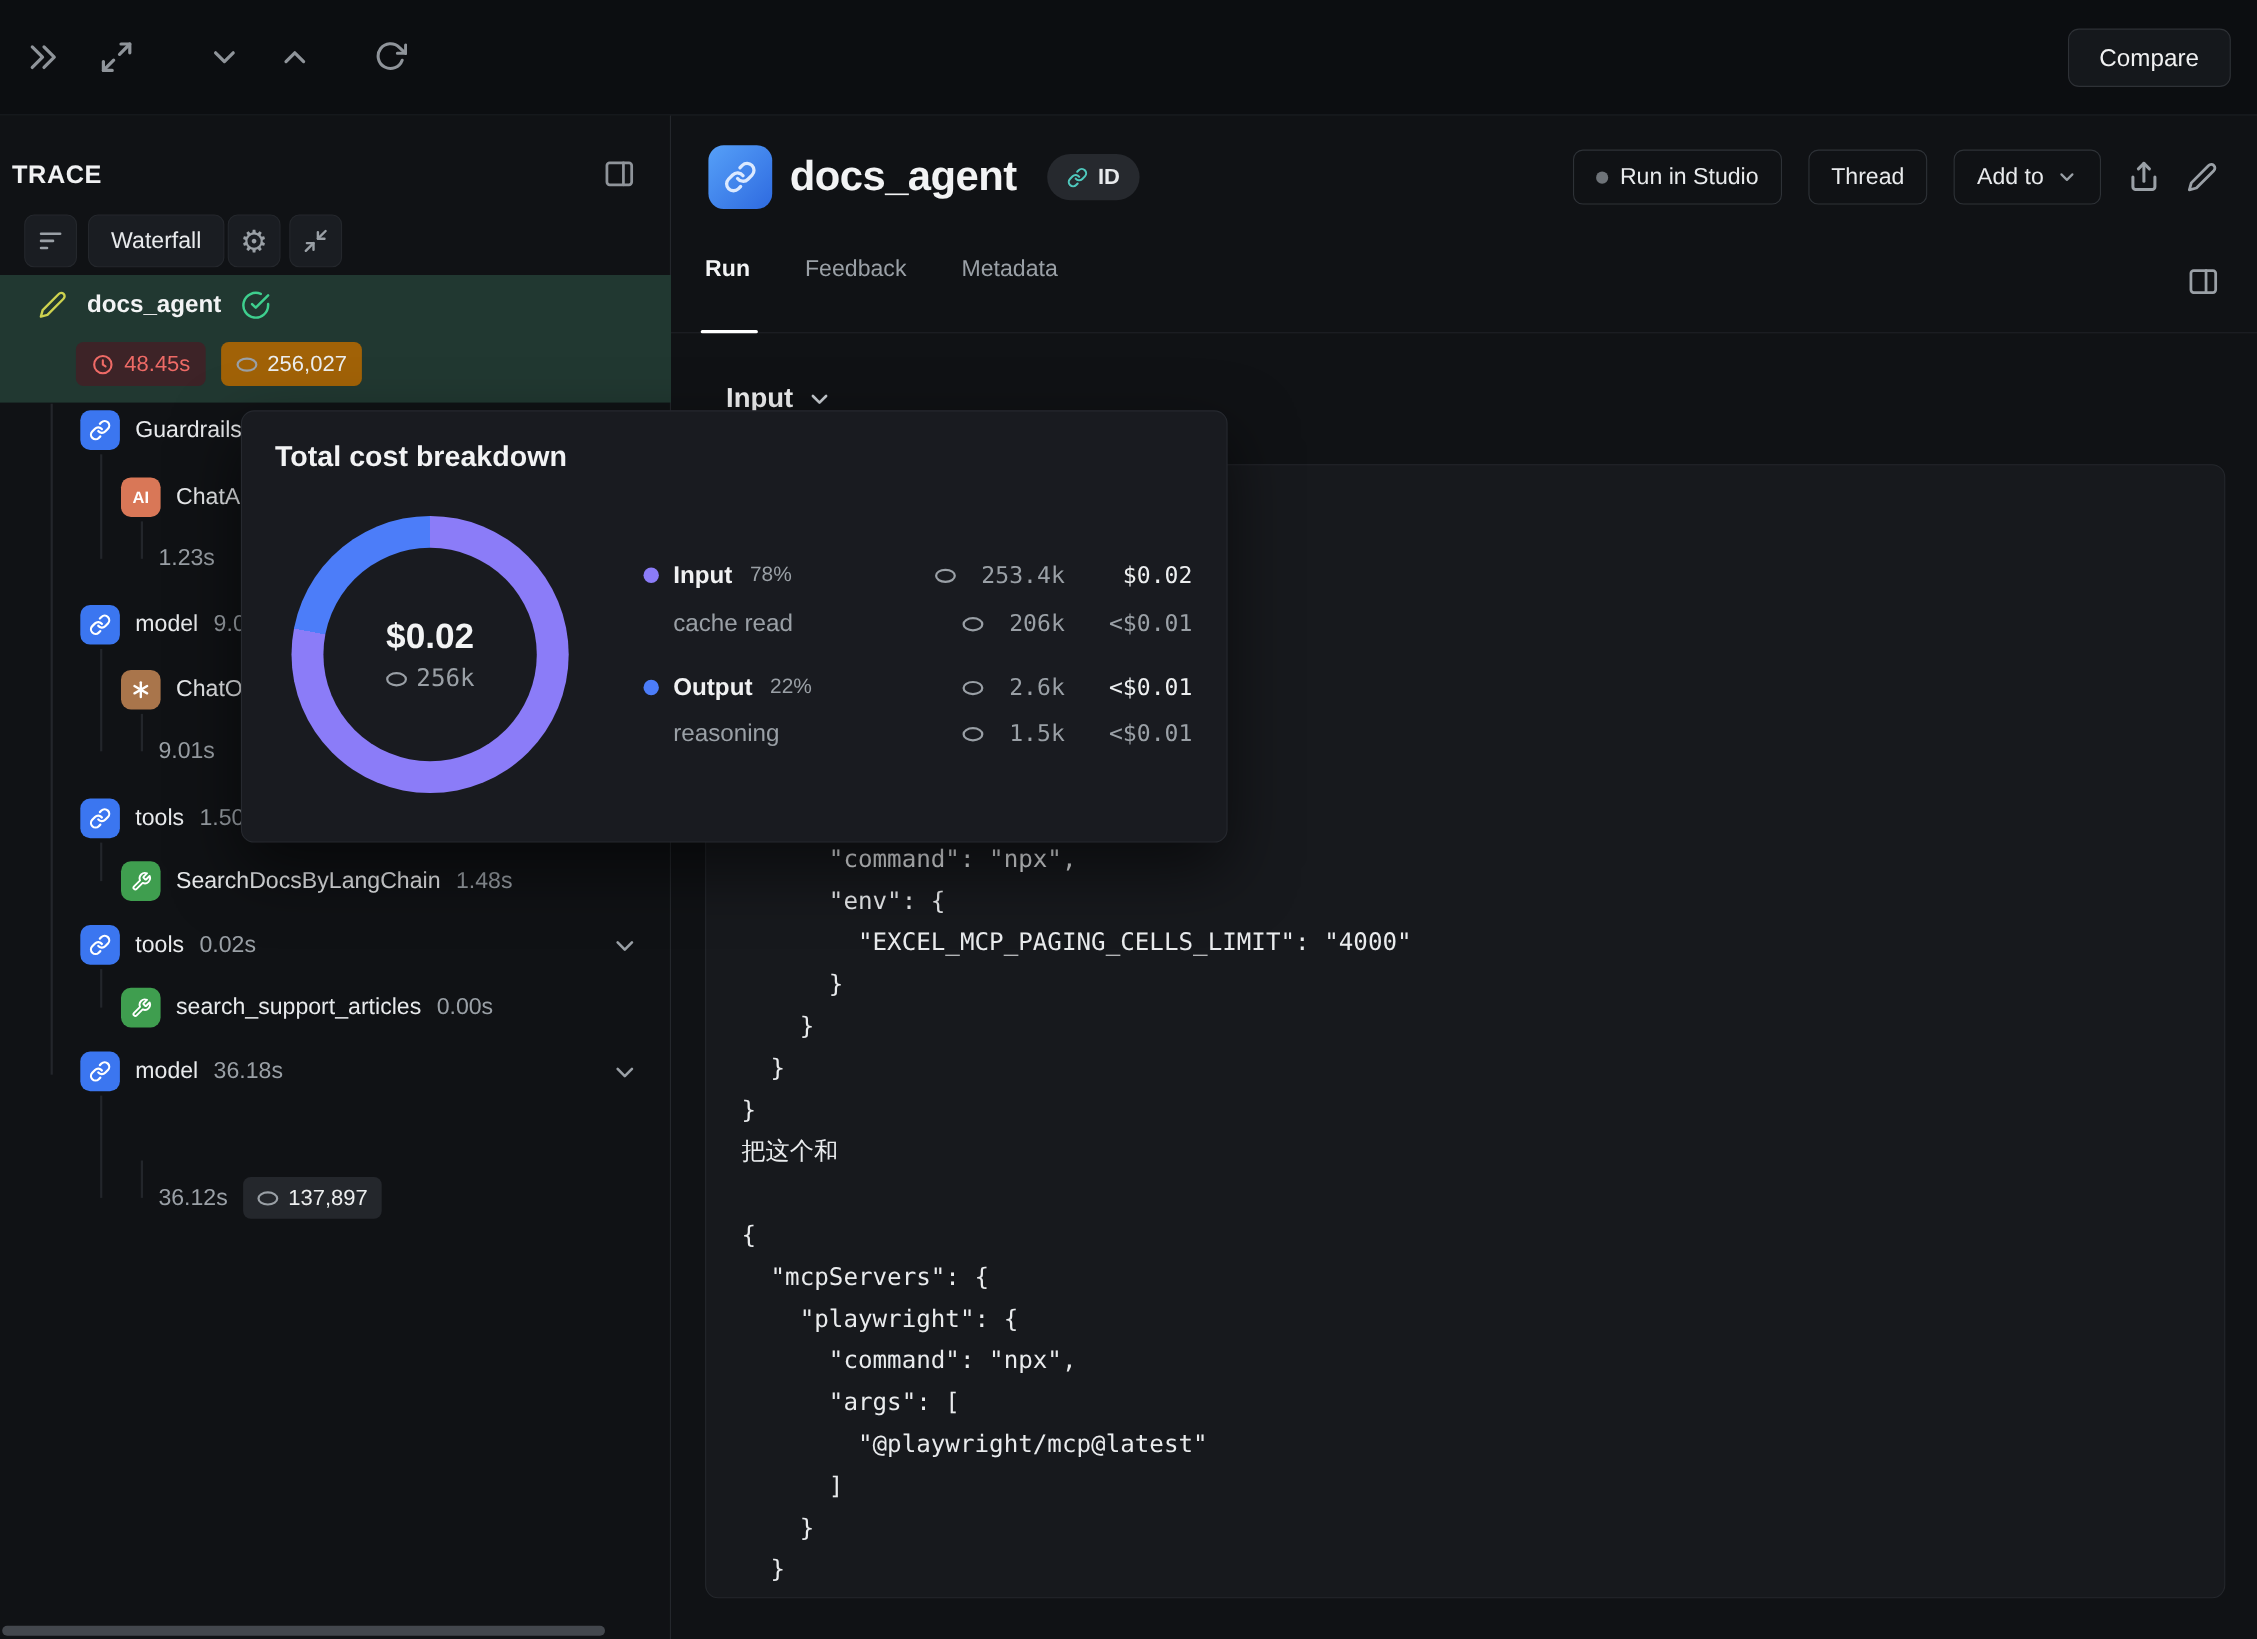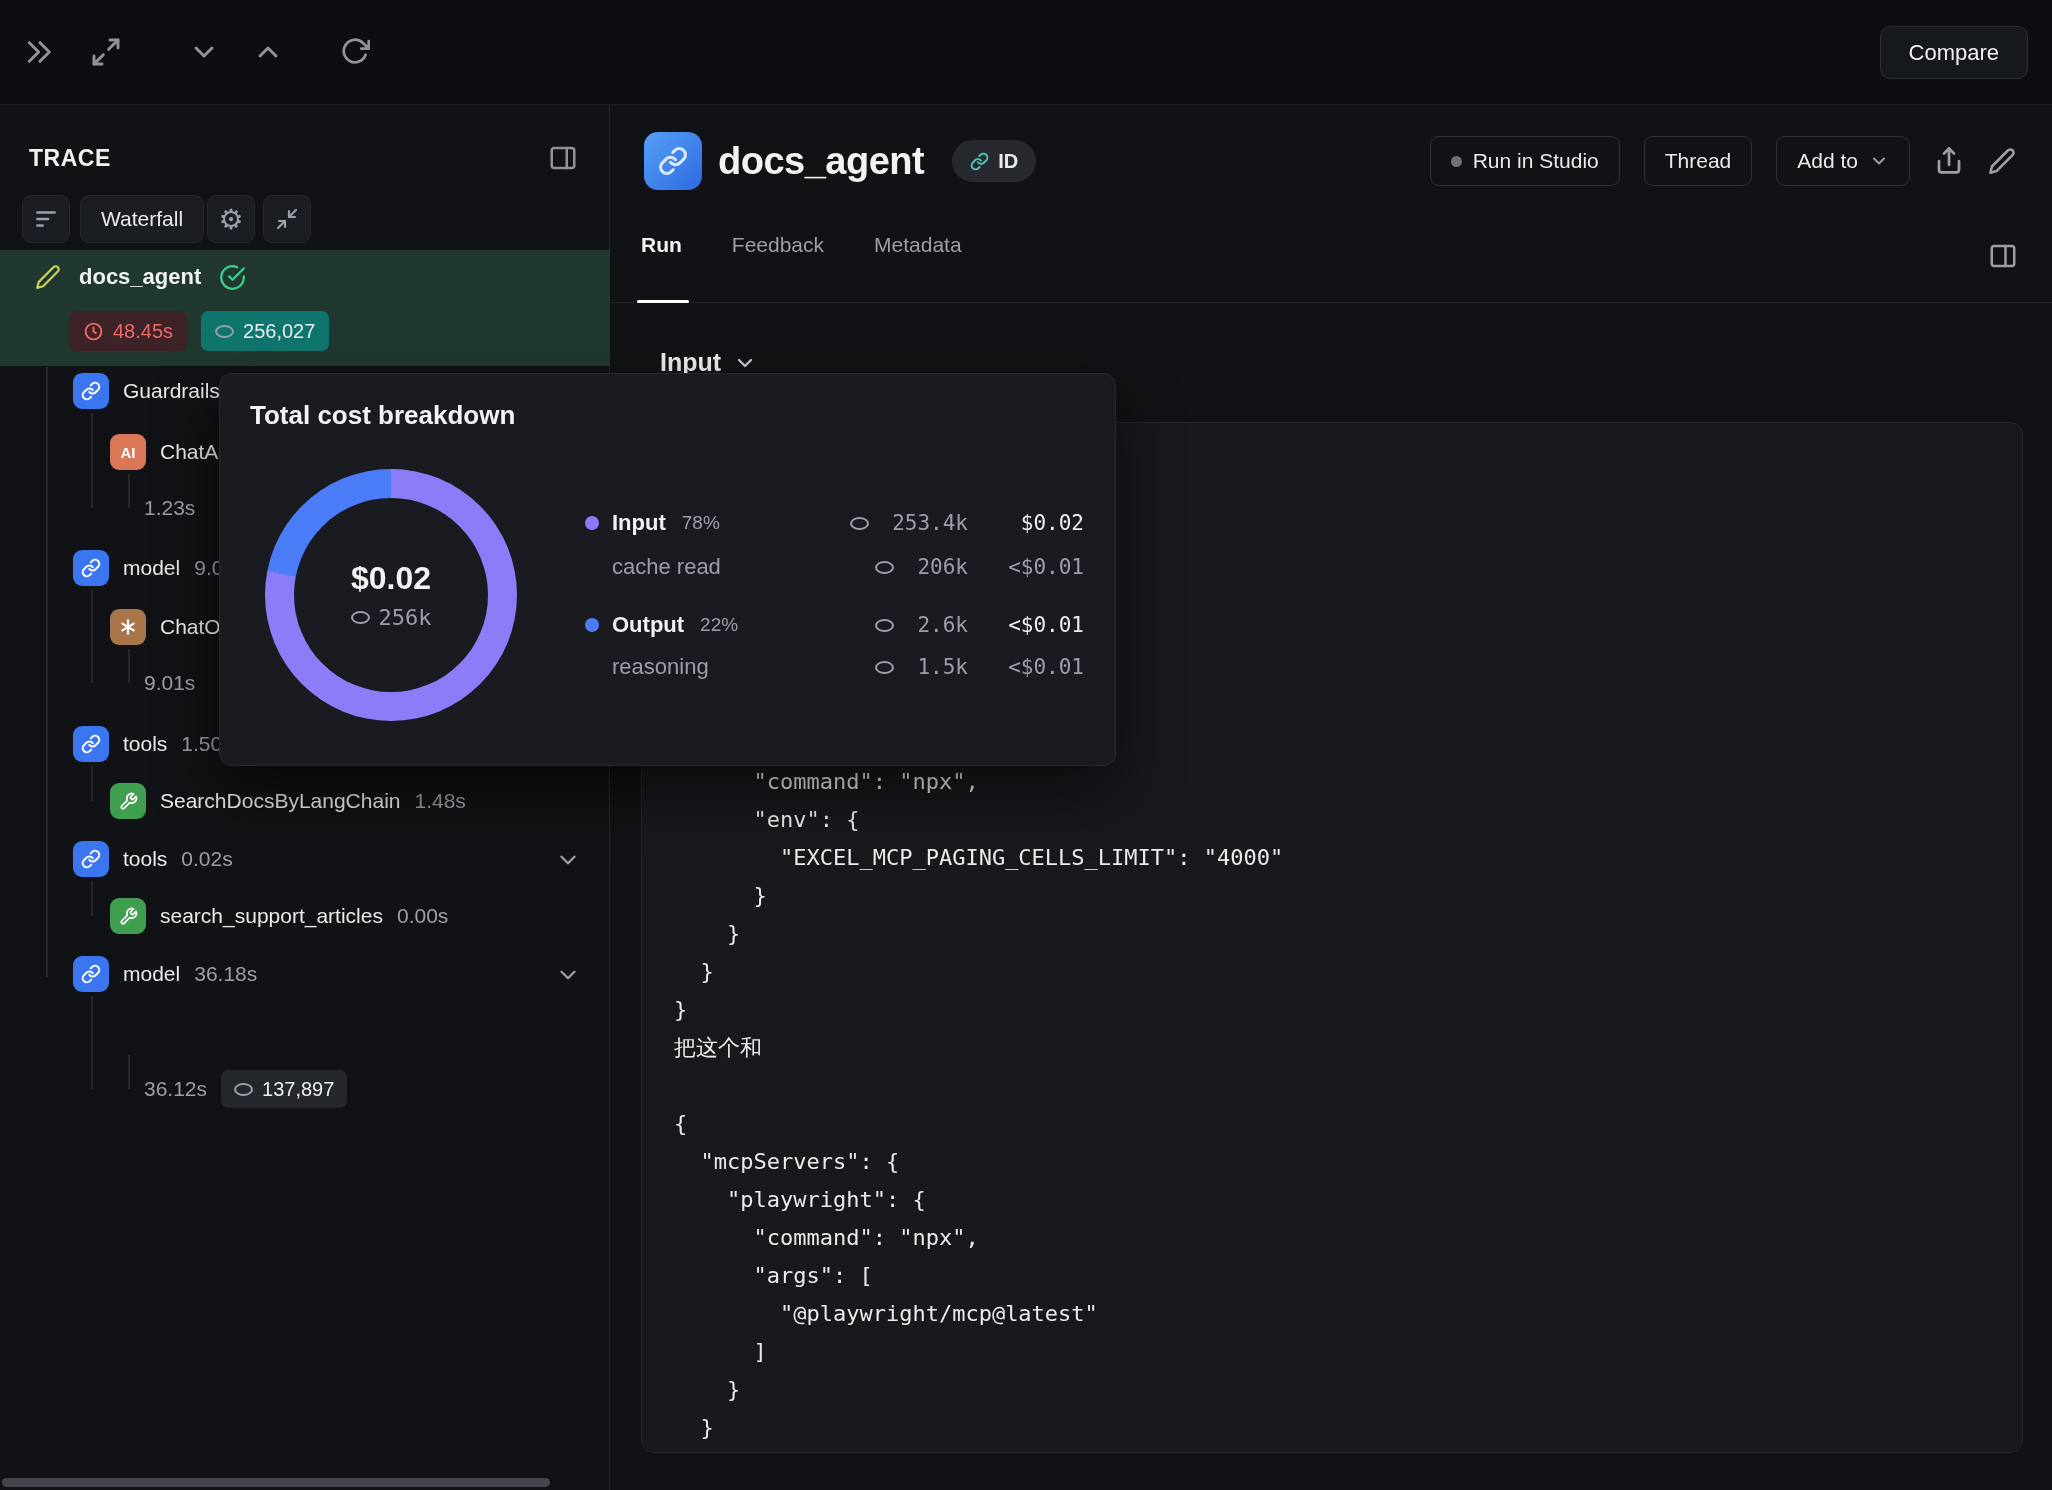--- a/index.html
+++ b/index.html
@@ -22,33 +22,33 @@
     background:#15181c; border:1px solid #2e3136; border-radius:10px;
     color:#f0f1f2; font-size:22px; display:flex; align-items:center; cursor:pointer;
     font-family:"Liberation Sans", sans-serif;
   }
 
   
   .sidebar {
     position:absolute; left:0; top:105px; width:610px; height:1385px;
     background:#101215; border-right:1px solid #24272c;
   }
-  .trace-title { position:absolute; left:29px; top:40px; font-size:23px; font-weight:700; letter-spacing:.5px; color:#f0f1f2; }
+  .trace-title { position:absolute; left:11px; top:40px; font-size:23px; font-weight:700; letter-spacing:.5px; color:#f0f1f2; }
   .panel-toggle { position:absolute; left:548px; top:38px; color:#8f949a; background:none; border:none; padding:0; }
   .ctl { position:absolute; top:90px; height:48px; display:flex; align-items:center; justify-content:center;
          background:#1a1d22; border:1px solid #24272c; border-radius:9px; color:#9aa0a6; cursor:pointer; }
   .ctl-waterfall { padding:0 20px; gap:10px; color:#e8eaec; font-size:21px; }
 
   .sel-block { position:absolute; left:0; top:145px; width:610px; height:116px; background:#213831; }
   .root-row { position:absolute; left:35px; top:150px; height:44px; display:flex; align-items:center; gap:18px; }
   .root-label { font-size:22px; font-weight:700; color:#f2f3f4; }
   .badges-row { position:absolute; left:69px; top:206px; height:40px; display:flex; align-items:center; gap:14px; }
   .badge { height:40px; border-radius:7px; display:inline-flex; align-items:center; gap:9px; padding:0 14px; font-size:20px; }
   .badge-duration { background:#3d2327; color:#ee6a66; }
-  .badge-tokens { background:#0f766e; color:#eceeef; }
+  .badge-tokens { background:#a16207; color:#eceeef; }
 
   .coin { width:19px; height:13px; border:2px solid currentColor; border-radius:50%; display:inline-block; flex:none; }
 
   .row { position:absolute; display:flex; align-items:center; gap:14px; height:44px; font-size:21px; color:#e8eaec; cursor:pointer; }
   .lvl1 { left:73px; } .lvl2 { left:110px; } .lvl-dur { left:144px; }
   .tile { width:36px; height:36px; border-radius:9px; display:flex; align-items:center; justify-content:center; flex:none; }
   .tile-blue { background:#3b76f0; }
   .tile-green { background:#3f9e4f; }
   .tile-orange { background:#d97757; color:#fff; font-weight:700; font-size:15px; }
   .tile-tan { background:#a9754b; }

